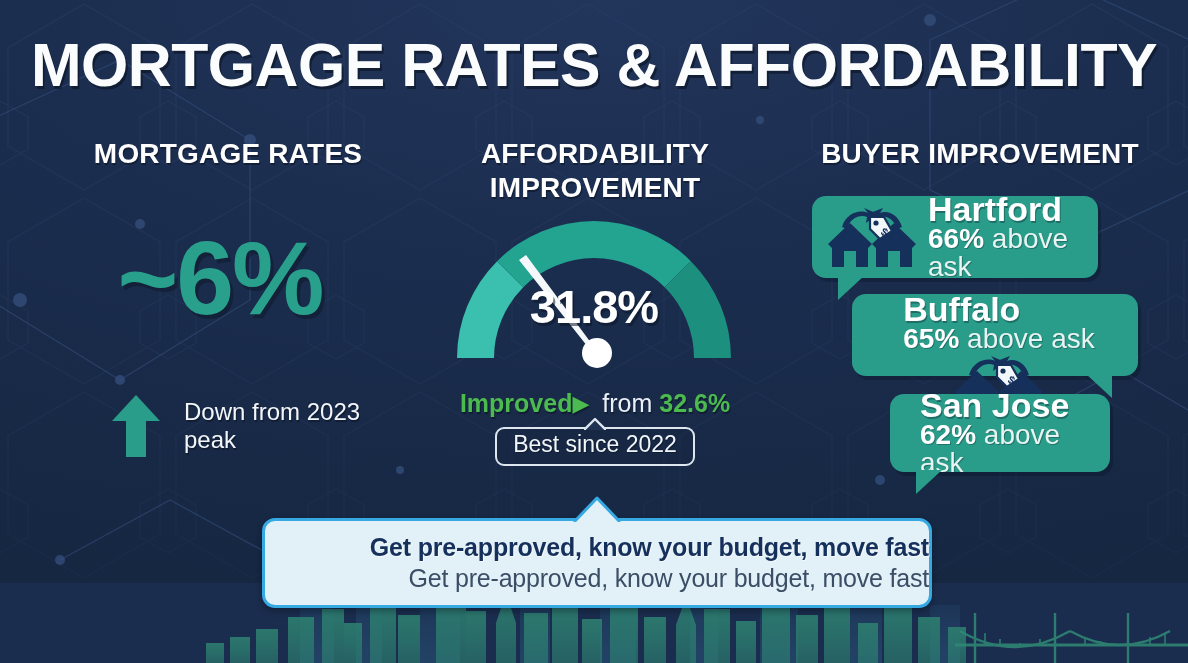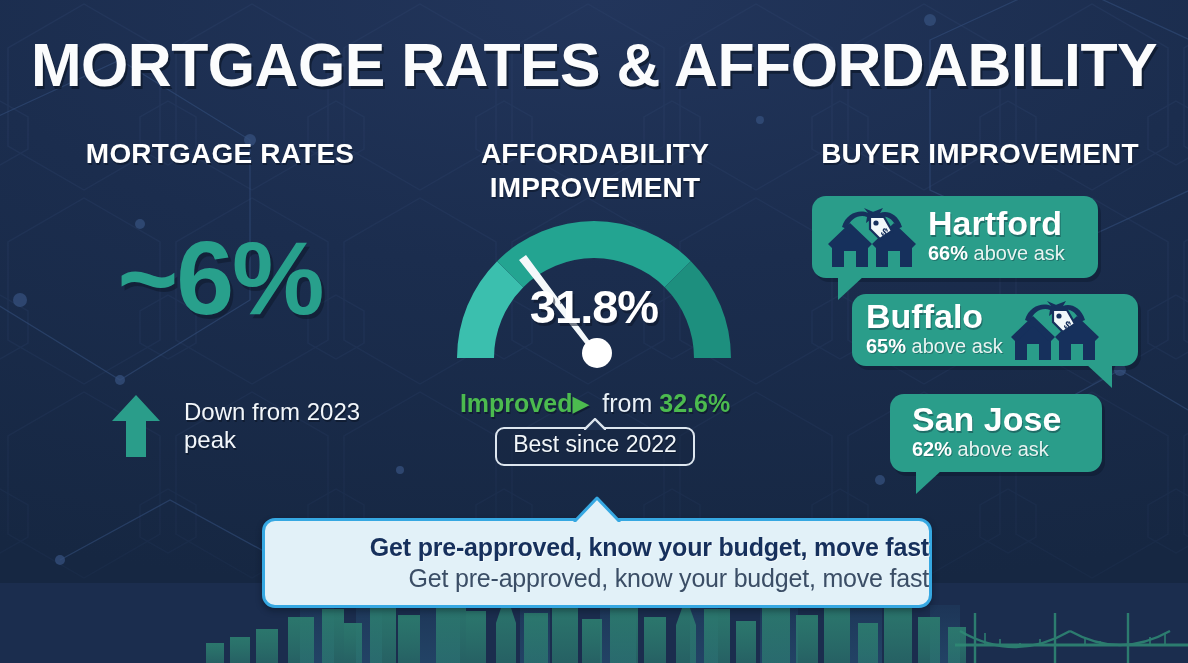--- a/index.html
+++ b/index.html
@@ -25,21 +25,21 @@
     white-space:nowrap;
   }
 
   
   .col-head{
     position:absolute;text-align:center;color:#ffffff;font-weight:bold;
     font-size:28px;line-height:34px;letter-spacing:.2px;
     text-shadow:1px 2px 0 rgba(8,16,30,.5);
     white-space:pre-line;
   }
-  #head-rates{left:40px;width:360px;top:137px;}
+  #head-rates{left:48px;width:360px;top:137px;}
   #head-afford{left:420px;width:350px;top:137px;}
   #head-buyer{left:790px;width:380px;top:137px;}
 
   
   .big-stat{
     position:absolute;left:40px;width:360px;top:226px;
     text-align:center;color:#28a08c;font-weight:bold;
     font-size:104px;line-height:104px;letter-spacing:-2px;
     text-shadow:3px 4px 0 rgba(10,20,36,.45);
   }
@@ -85,28 +85,28 @@
   .bubble{position:absolute;background:#2a9d8a;border-radius:14px;
     box-shadow:3px 4px 0 rgba(10,20,36,.35);display:flex;align-items:center;}
   .bubble .tail{position:absolute;width:0;height:0;bottom:-22px;}
   .tail-left{left:26px;border-left:0 solid transparent;border-right:26px solid transparent;
     border-top:24px solid #2a9d8a;}
   .tail-right{right:26px;border-right:0 solid transparent;border-left:26px solid transparent;
     border-top:24px solid #2a9d8a;}
   .b-txt{display:flex;flex-direction:column;justify-content:center;}
   .b-city{color:#ffffff;font-weight:bold;font-size:34px;line-height:31px;
     text-shadow:1px 2px 0 rgba(10,20,36,.35);}
-  .b-sub{font-size:20px;line-height:28px;color:#e7f4f1;
+  .b-sub{font-size:28px;line-height:28px;color:#e7f4f1;
     text-shadow:1px 1px 0 rgba(10,20,36,.3);}
   .b-sub b{color:#ffffff;font-weight:bold;}
   .houses{width:100px;height:60px;flex:0 0 auto;}
 
   #card-hartford{left:812px;top:196px;width:276px;height:82px;padding:0 0 0 10px;gap:6px;}
-  #card-buffalo{left:852px;top:294px;width:266px;height:72px;padding:0 6px 0 14px;gap:2px;}
-  #card-sanjose{left:890px;top:394px;width:190px;height:78px;padding:0 0 0 22px;}
+  #card-buffalo{left:852px;top:294px;width:266px;height:82px;padding:0 6px 0 14px;gap:2px;flex-direction:column;}
+  #card-sanjose{left:890px;top:394px;width:190px;height:78px;padding:0 0 0 30px;}
 
   
   #banner{
     position:absolute;left:262px;top:518px;width:664px;height:84px;
     background:#e2f1f8;border:3px solid #36a8e2;border-radius:13px;
     box-shadow:0 3px 6px rgba(6,14,26,.4);
     display:flex;flex-direction:column;align-items:flex-end;justify-content:center;
   }
   #banner .pointer{position:absolute;top:-25px;left:50%;margin-left:-24px;}
   .ban-bold{color:#16305c;font-weight:bold;font-size:25px;line-height:30px;

